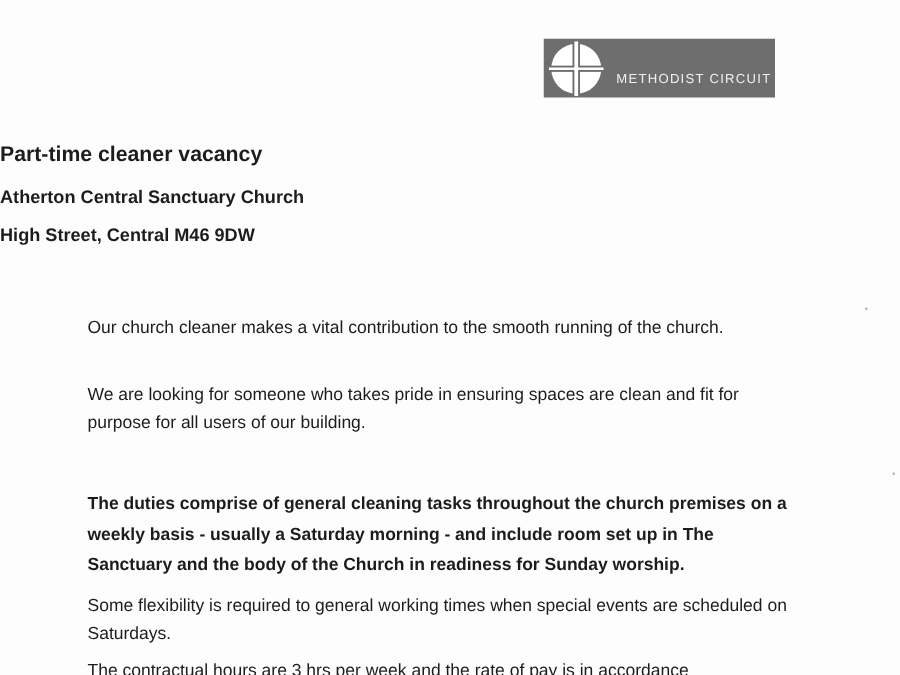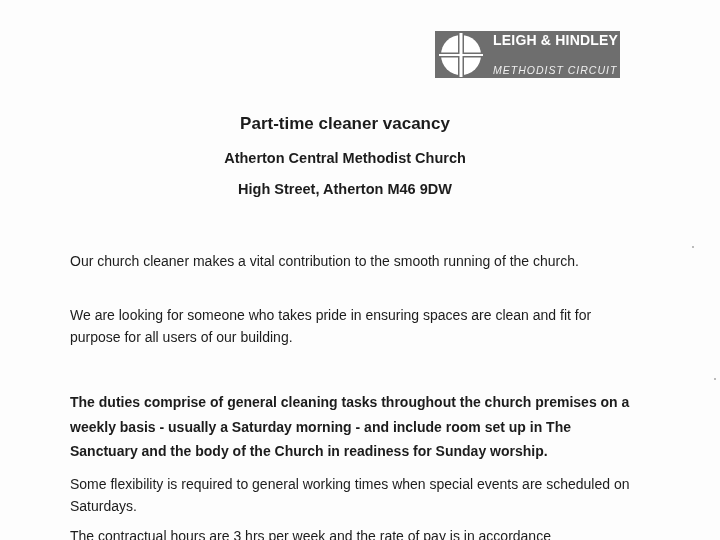--- a/index.html
+++ b/index.html
@@ -16,24 +16,24 @@
     background: #6e6e6e;
     display: flex; align-items: center;
     box-sizing: border-box;
   }
   .logo-mark {
     width: 50px; height: 47px; position: relative;
   }
   .logo-mark svg { position: absolute; left: 4px; top: 2px; }
   .logo-text { margin-left: 8px; color: #fff; line-height: 1; }
   .logo-line1 { font-size: 14px; font-weight: bold; letter-spacing: 0.2px; }
-  .logo-line2 { font-size: 10.5px; letter-spacing: 1px; margin-top: 18px; color: #f0f0f0; font-style: italic; }
+  .logo-line2 { font-size: 10.5px; letter-spacing: 1px; margin-top: 18px; color: #f0f0f0; }
 
   .title {
-    position: absolute; left: 0; width: 690px; text-align: center;
+    position: absolute; left: 0; width: 690px; 
     font-weight: bold;
   }
   .t1 { top: 114px; font-size: 17px; }
   .t2 { top: 150px; font-size: 14.5px; }
   .t3 { top: 181px; font-size: 14.5px; }
 
   .para {
     position: absolute; left: 70px; width: 560px;
     font-size: 14px; line-height: 22px; margin: 0;
   }
@@ -51,28 +51,27 @@
   <div class="logo-mark">
     <svg width="44" height="44" viewBox="0 0 44 44">
       <circle cx="22" cy="22" r="20" fill="#ffffff"></circle>
       <rect x="19" y="0" width="6" height="44" fill="#6e6e6e"></rect>
       <rect x="0" y="19.5" width="44" height="5" fill="#6e6e6e"></rect>
       <rect x="20.5" y="0" width="3" height="44" fill="#ffffff"></rect>
       <rect x="0" y="21" width="44" height="2" fill="#ffffff"></rect>
     </svg>
   </div>
   <div class="logo-text">
-    <div class="logo-line1">LEIGH &amp; HINDLEY</div>
     <div class="logo-line2">METHODIST CIRCUIT</div>
   </div>
 </div>
 
 <div class="title t1">Part-time cleaner vacancy</div>
-<div class="title t2">Atherton Central Methodist Church</div>
-<div class="title t3">High Street, Atherton M46 9DW</div>
+<div class="title t2">Atherton Central Sanctuary Church</div>
+<div class="title t3">High Street, Central M46 9DW</div>
 
 <p class="para p1">Our church cleaner makes a vital contribution to the smooth running of the church.</p>
 <p class="para p2">We are looking for someone who takes pride in ensuring spaces are clean and fit for purpose for all users of our building.</p>
 <p class="para p3">The duties comprise of general cleaning tasks throughout the church premises on a weekly basis - usually a Saturday morning - and include room set up in The Sanctuary and the body of the Church in readiness for Sunday worship.</p>
 <p class="para p4">Some flexibility is required to general working times when special events are scheduled on Saturdays.</p>
 <p class="para p5">The contractual hours are 3 hrs per week and the rate of pay is in accordance</p>
 
 <div class="speck" style="left:692px;top:246px;"></div>
 <div class="speck" style="left:714px;top:378px;"></div>
 

